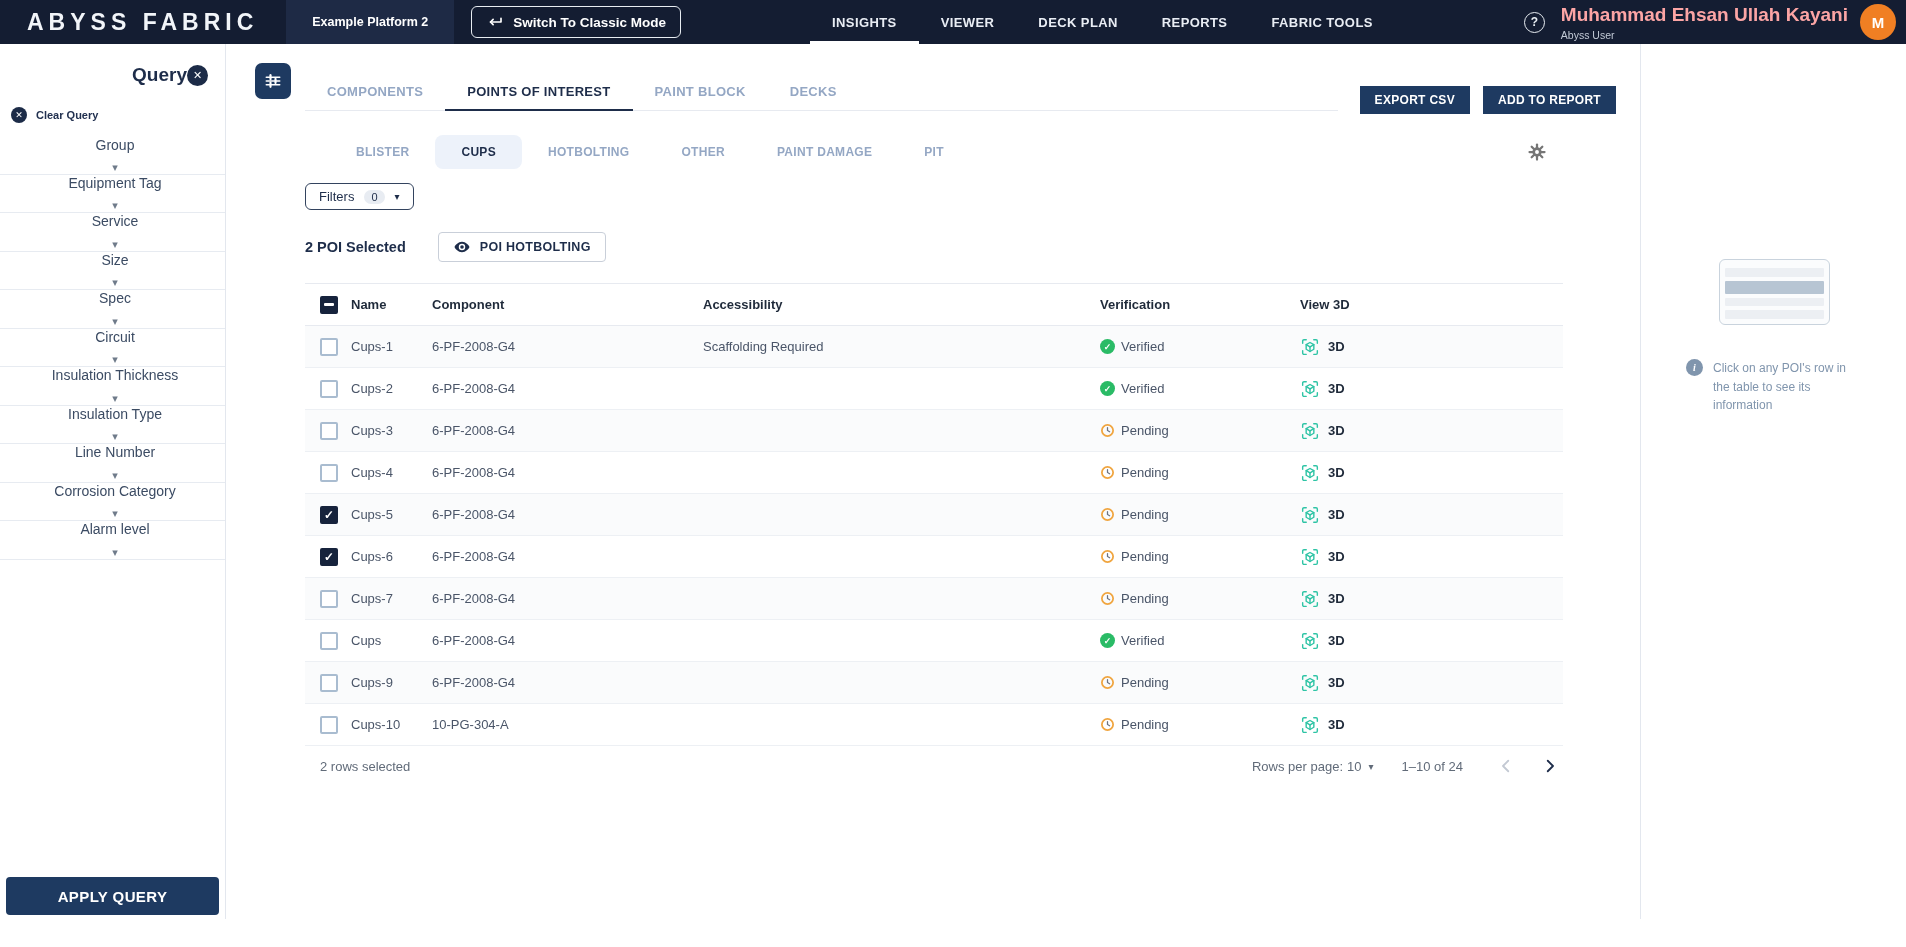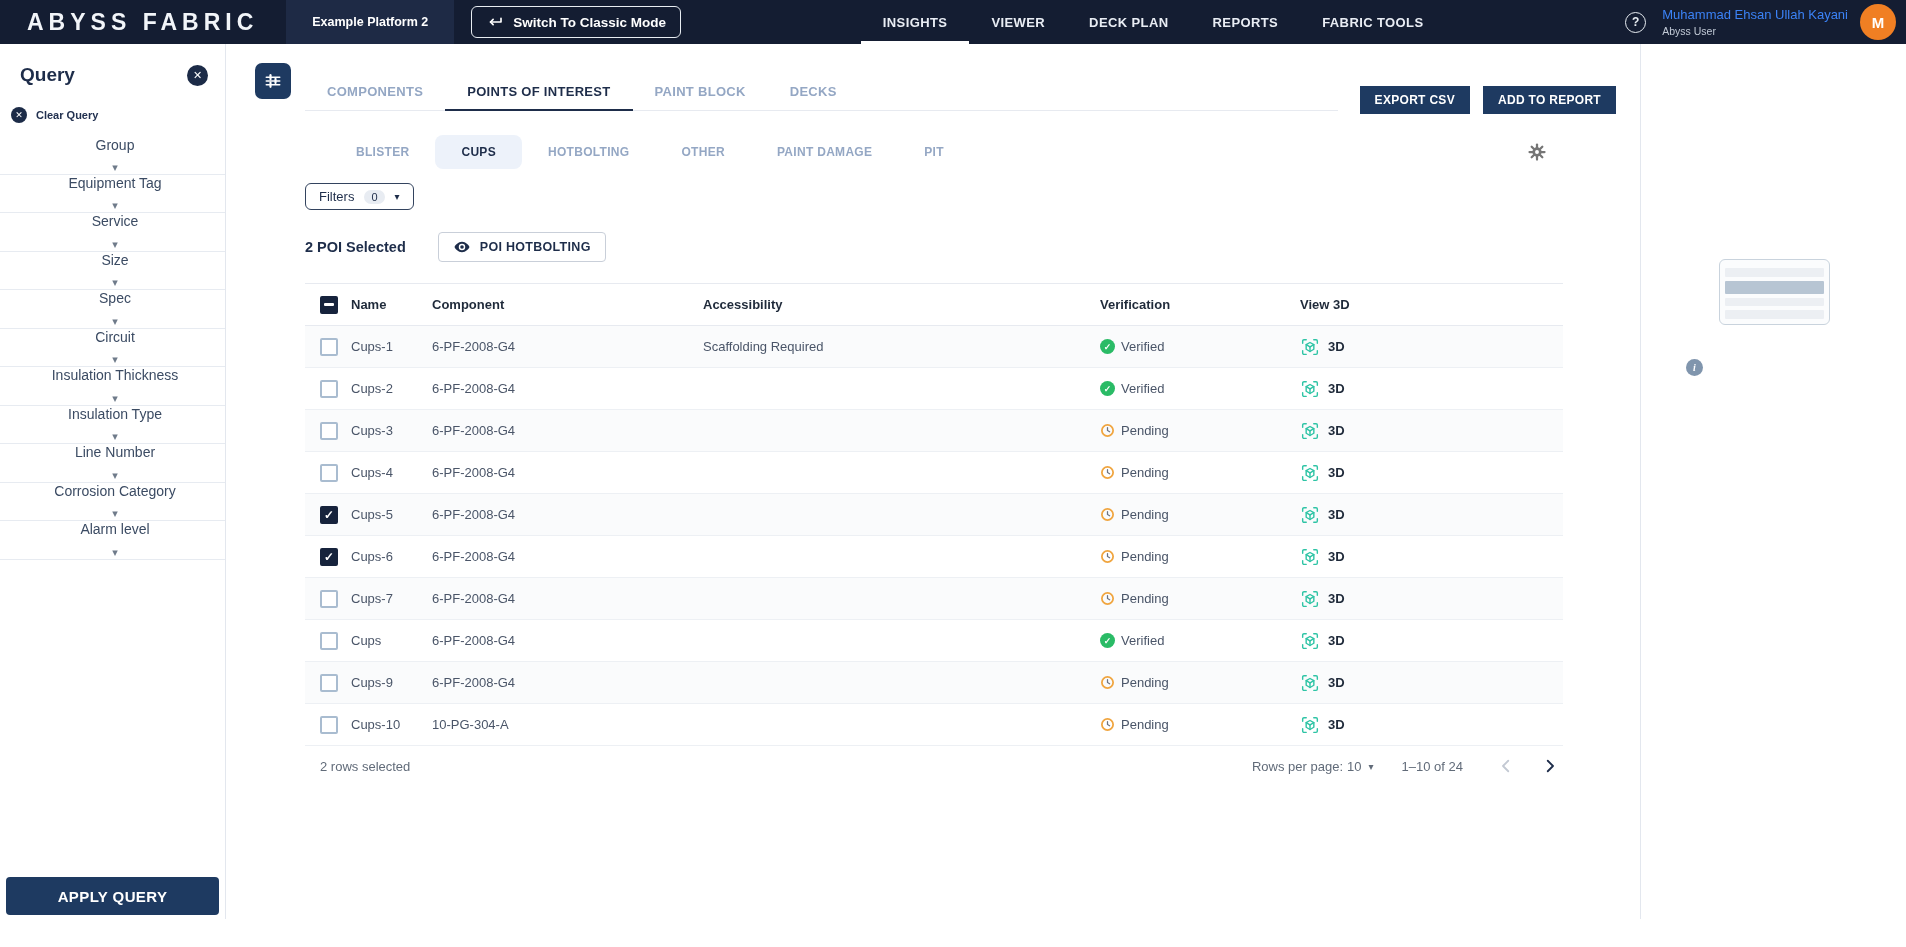--- a/index.html
+++ b/index.html
@@ -17,29 +17,29 @@
                  border:1.5px solid #e8edf2; border-radius:6px; background:transparent; color:#fff;
                  font-size:13.5px; font-weight:700; cursor:pointer; white-space:nowrap; }
   .topnav { flex:1; display:flex; justify-content:center; align-self:stretch; }
   .nav-item { display:flex; align-items:center; padding:3px 22px 0 22px; font-size:13px; font-weight:700;
               letter-spacing:.4px; color:#e9edf4; border-bottom:3px solid transparent; cursor:pointer; white-space:nowrap; }
   .nav-item.active { border-bottom-color:#fff; }
   .help-circle { width:21px; height:21px; border:1.5px solid #e8edf2; border-radius:50%;
                  display:flex; align-items:center; justify-content:center; font-size:12px; font-weight:700;
                  color:#e8edf2; margin-right:16px; cursor:pointer; flex:0 0 auto; }
   .user-block { margin-right:12px; text-align:left; line-height:1.35; }
-  .user-name { font-size:13px; font-weight:400; color:#3b82f6; white-space:nowrap; }
+  .user-name { font-size:19px; font-weight:700; color:#fca5a5; white-space:nowrap; }
   .user-role { font-size:10.5px; color:#c2cad6; }
   .avatar { width:36px; height:36px; border-radius:50%; background:#f07f23; color:#fff; font-size:15px; font-weight:700;
             display:flex; align-items:center; justify-content:center; margin-right:10px; cursor:pointer; flex:0 0 auto; }
 
   
   .sidebar { position:absolute; left:0; top:44px; bottom:0; width:226px; background:#fff;
              border-right:1px solid #e3e7ee; }
-  .sb-head { display:flex; align-items:center; justify-content:space-between; padding:20px 17px 0 20px; }
+  .sb-head { display:flex; align-items:center; justify-content:flex-end; padding:20px 17px 0 20px; }
   .sb-title { font-size:19px; font-weight:700; color:#1e2d4a; }
   .circle-x { background:#1c2b47; border-radius:50%; color:#fff; display:flex; align-items:center; justify-content:center; cursor:pointer; }
   .sb-close { width:21px; height:21px; font-size:11px; }
   .clear-row { display:flex; align-items:center; gap:9px; margin:21px 0 0 11px; cursor:pointer; }
   .clear-ic { width:16px; height:16px; font-size:9px; }
   .clear-label { font-size:11px; font-weight:700; color:#223150; }
   .acc-list { margin-top:13px; }
   .acc-item { height:38.5px; display:flex; align-items:center; justify-content:space-between;
               padding:0 15px 0 20px; border-bottom:1px solid #e7ebf1; cursor:pointer;flex-direction:column; }
   .acc-item:first-child { border-top:1px solid transparent; }
@@ -677,16 +677,17 @@
 
   <aside class="rightpanel">
     <div class="mini-table">
       <div class="mini-strip"></div>
       <div class="mini-strip hl"></div>
       <div class="mini-strip"></div>
       <div class="mini-strip"></div>
     </div>
     <div class="hint">
       <div class="info-ic">i</div>
+      <div class="hint-text">Click on any POI's row in the table to see its information</div>
     </div>
   </aside>
 
 </div>
 
 </body></html>

